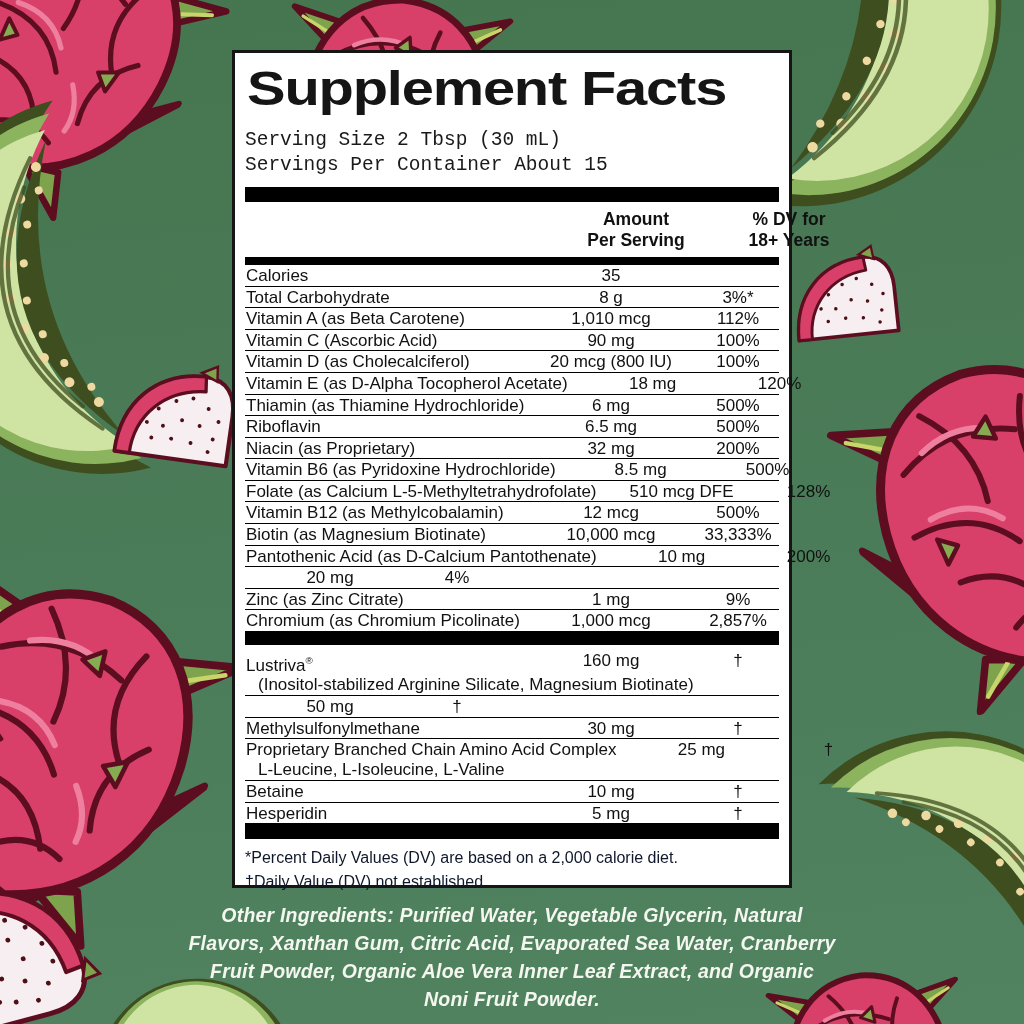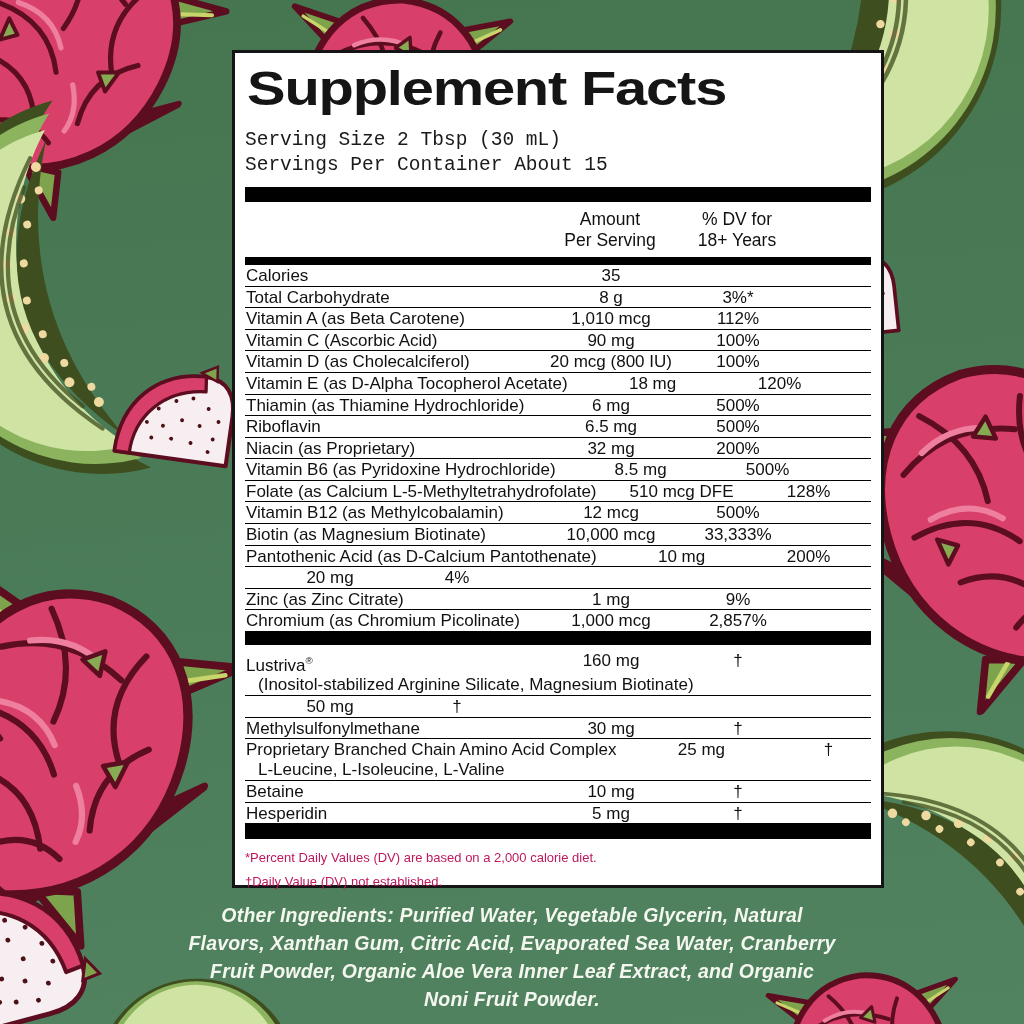--- a/index.html
+++ b/index.html
@@ -5,45 +5,45 @@
   html,body{margin:0;padding:0;}
   body{width:1024px;height:1024px;overflow:hidden;position:relative;
        font-family:"Liberation Sans",sans-serif;
        background:linear-gradient(175deg,#46764f 0%,#4b7c59 55%,#528360 100%);}
   .stage{position:absolute;inset:0;width:1024px;height:1024px;overflow:hidden;}
 
   
   .deco{position:absolute;z-index:1;overflow:visible;}
 
   
-  .panel{position:absolute;left:232px;top:50px;width:652px;height:838px;
+  .panel{position:absolute;left:232px;top:50px;width:560px;height:838px;
          background:#ffffff;border:3px solid #151515;box-sizing:border-box;
          padding:0 10px;z-index:5;color:#111;}
   .title{font-size:49px;font-weight:bold;letter-spacing:-1px;line-height:1.06;
          white-space:nowrap;transform:scaleX(1.18);transform-origin:left center;
          margin:10px 0 0 2px;color:#151515;}
   .serv{font-size:19.5px;line-height:25px;margin-top:13px;color:#1a1a1a;font-family:Liberation Mono, monospace;}
   .bar{background:#000;}
   .bar-thick{height:15px;margin-top:9px;}
   .bar-med{height:8px;}
   .bar-sect{height:13px;}
   .bar-end{height:15px;}
-  .hdr{display:flex;font-weight:normal;font-size:17.5px;line-height:21px;padding:7px 0 6px;}
+  .hdr{display:flex;font-weight:bold;font-size:17.5px;line-height:21px;padding:7px 0 6px;gap:26px;}
   .hdr .sp{flex:0 0 280px;}
   .hdr .amt{flex:0 0 170px;text-align:center;}
   .hdr .dv{flex:0 0 84px;text-align:center;}
   .trow{border-bottom:1.6px solid #000;}
   .tline{display:flex;font-size:17px;line-height:19.6px;padding-top:1px;}
   .tname{flex:0 0 280px;white-space:nowrap;padding-left:1px;}
   .tamt{flex:0 0 170px;text-align:center;white-space:nowrap;}
   .tdv{flex:0 0 84px;text-align:center;white-space:nowrap;}
   .tsub{font-size:17px;line-height:20px;padding-left:13px;white-space:nowrap;}
   #rows2 .trow:first-child .tline{padding-top:6px;}
   sup{font-size:58%;}
-  .notes{margin-top:7px;font-size:13px;line-height:24px;color:#be185d;}
+  .notes{margin-top:7px;font-size:16px;line-height:24px;color:#0f172a;}
 
   
   .ingredients{position:absolute;left:132px;top:901px;width:760px;z-index:5;
                text-align:center;color:#f4f7ef;font-weight:bold;font-size:19.5px;
                line-height:28px;letter-spacing:.2px;font-style:italic;}
   .ingredients div{white-space:nowrap;}
   .defs-hidden{position:absolute;width:0;height:0;overflow:hidden;}
 </style>
 </head>
 <body>

